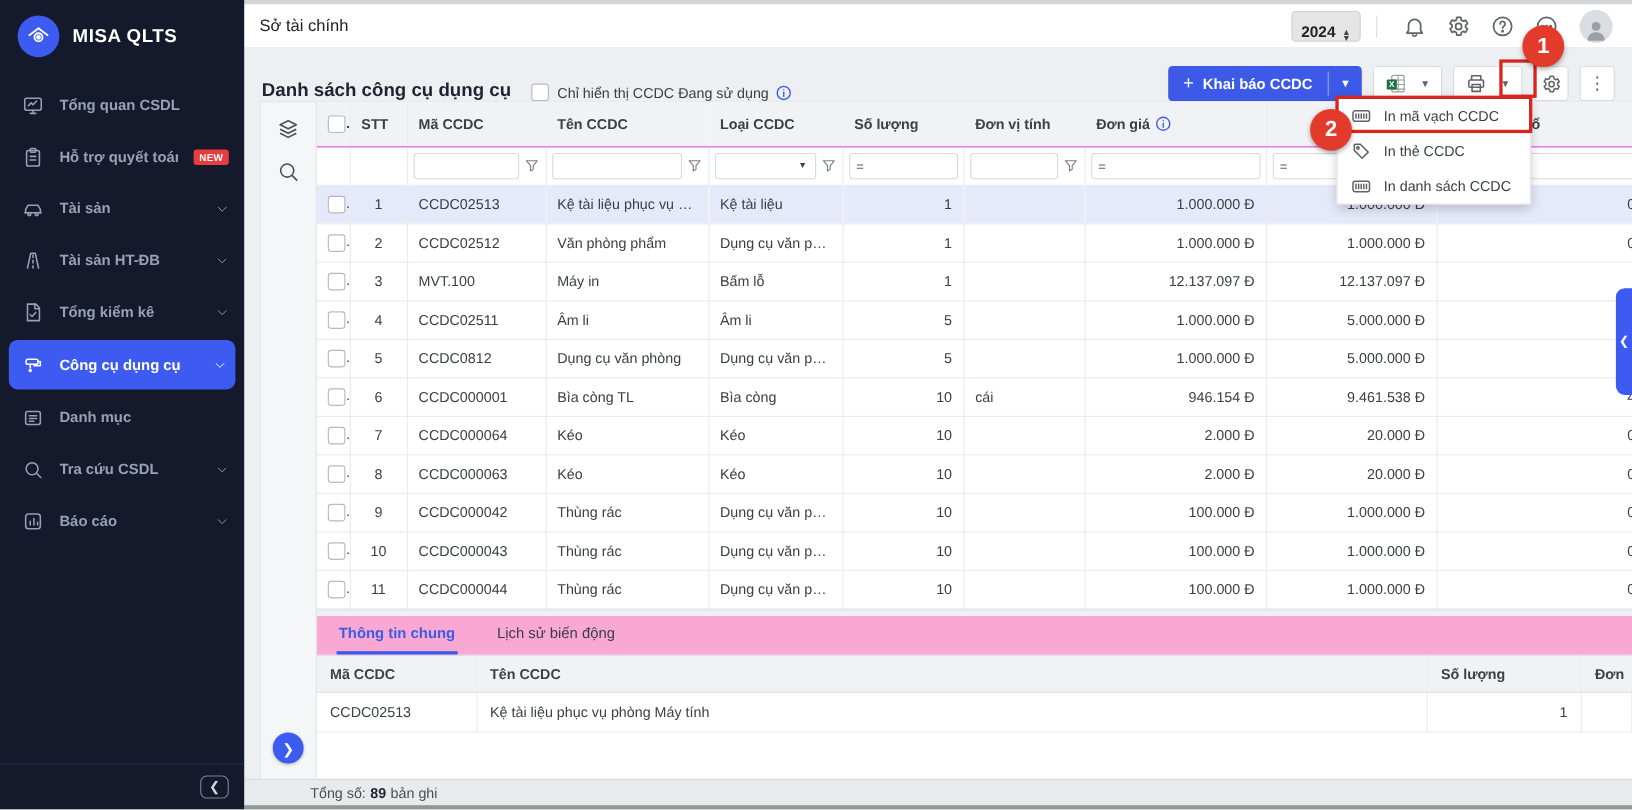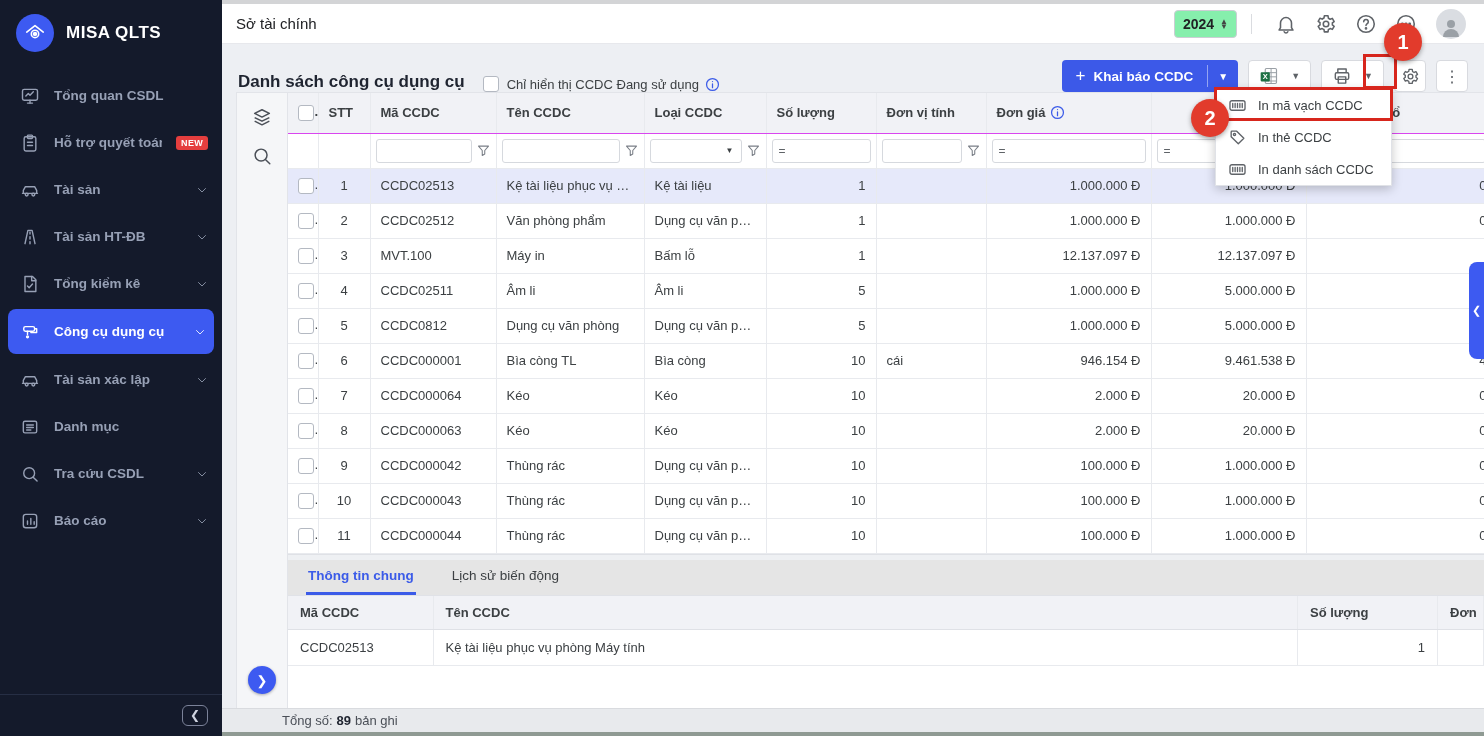--- a/index.html
+++ b/index.html
@@ -23,21 +23,21 @@
   .nav-item.active { background:#3d5af1; color:#fff; border-radius:8px; margin:2px 8px; padding:0 8px 0 12px; height:45px; }
   .badge-new { background:#e53e3e; color:#fff; font-size:9px; font-weight:bold; padding:2px 5px; border-radius:3px; letter-spacing:.3px; }
   .sidebar-foot { border-top:1px solid #262e44; padding:10px 14px; display:flex; justify-content:flex-end; }
   .collapse-btn { width:26px; height:21px; border:1.5px solid #7b8299; border-radius:6px; background:transparent; color:#cfd4e0; font-size:12px; line-height:17px; text-align:center; cursor:pointer; }
 
   
   .main { position:absolute; left:222px; right:0; top:0; bottom:0; display:flex; flex-direction:column; background:#edeff3; }
   .top-strip { height:4px; background:#d3d4d6; }
   .topbar { height:40px; background:#fff; border-bottom:1px solid #e7e8ec; display:flex; align-items:center; padding:0 18px 0 14px; }
   .org-title { font-size:15px; color:#202124; flex:1; }
-  .year-box { display:flex; align-items:center; gap:6px; border:1px solid #ccced4; border-radius:4px; height:28px; padding:0 8px; background:#86efac; cursor:pointer; }
+  .year-box { display:flex; align-items:flex-end; gap:6px; border:1px solid #ccced4; border-radius:4px; height:28px; padding:0 8px; background:#e5e5e5; cursor:pointer; }
   .year-val { font-size:14px; font-weight:bold; color:#202124; }
   .spinner { display:flex; flex-direction:column; line-height:5px; color:#444; font-size:8px; }
   .tb-divider { width:1px; height:20px; background:#dadce0; margin:0 14px; }
   .tb-icon { width:22px; height:22px; color:#5f6368; margin:0 9px; cursor:pointer; }
   .tb-icon svg { width:22px; height:22px; }
   .avatar { width:30px; height:30px; border-radius:50%; background:#dadde2; margin-left:10px; overflow:hidden; display:flex; align-items:flex-end; justify-content:center; cursor:pointer; }
   .avatar svg { width:24px; height:24px; }
 
   
   .titlebar { height:48px; display:flex; align-items:flex-end; padding:0 16px; background:#edeff3; }
@@ -82,21 +82,21 @@
   .fbox { display:flex; align-items:center; border:1px solid #d6d9de; border-radius:3px; background:#fff; height:24px; flex:1; padding:0 4px; }
   .fbox input { border:none; outline:none; width:100%; min-width:0; font-size:12px; font-family:inherit; }
   .fbox .eq { color:#5f6368; font-size:12px; padding:0 5px 0 2px; border-right:none; }
   .fbox .selcaret { font-size:8px; color:#3c4043; padding:0 3px; }
   .fcell { display:flex; align-items:center; gap:4px; }
   .funnel { width:15px; height:15px; color:#7a7f87; flex:0 0 15px; cursor:pointer; }
   .funnel svg { width:15px; height:15px; }
 
   
   .spacer { height:6px; background:#eef0f3; border-top:1px solid #dfe1e6; }
-  .detail-tabs { height:36px; display:flex; align-items:flex-end; gap:34px; padding:0 18px; background:#e5e5e5; border-bottom:1px solid #e0e2e7; }
+  .detail-tabs { height:36px; display:flex; align-items:flex-end; gap:34px; padding:0 18px; background:#f9a8d4; border-bottom:1px solid #e0e2e7; }
   .dtab { padding:8px 2px 9px 2px; font-size:13.5px; color:#3c4043; cursor:pointer; border-bottom:3px solid transparent; }
   .dtab.active { color:#3b5be8; font-weight:bold; border-bottom-color:#3b5be8; }
   table.dgrid { border-collapse:collapse; table-layout:fixed; width:100%; }
   table.dgrid th { background:#f1f2f6; height:34px; font-weight:bold; text-align:left; padding:0 12px; border-right:1px solid #e8eaee; border-bottom:1px solid #dfe1e6; color:#3c4043; white-space:nowrap; overflow:hidden; }
   table.dgrid td { height:36px; padding:0 12px; border-right:1px solid #e8eaee; border-bottom:1px solid #e8eaee; white-space:nowrap; overflow:hidden; }
   .detail-rest { flex:1; background:#fff; }
 
   
   .statusbar { height:24px; background:#e8eaed; display:flex; align-items:center; padding-left:60px; color:#4a4f57; font-size:13px; border-top:1px solid #d9dbdf; }
   .statusbar b { color:#1f2430; margin:0 4px; }
@@ -180,32 +180,20 @@
             </svg></span>
         </div>
         <div class="nav-item active">
           <span class="nicon"><svg fill="none" stroke="currentColor" stroke-width="1.7" stroke-linecap="round" stroke-linejoin="round" viewBox="0 0 24 24">
               <rect x="4.5" y="5.5" width="13" height="5.5" rx="2"></rect>
               <path d="M17.5 8h2.5v4.5h-7"></path>
               <path d="M9 11v4"></path>
               <circle cx="9" cy="17.8" r="1.1"></circle>
             </svg></span>
           <span class="nlabel">Công cụ dụng cụ</span>
-          <span class="nchev"><svg fill="none" stroke="currentColor" stroke-width="1.7" stroke-linecap="round" stroke-linejoin="round" viewBox="0 0 24 24">
-              <path d="M5 9l7 7 7-7"></path>
-            </svg></span>
-        </div>
-        <div class="nav-item">
-          <span class="nicon"><svg fill="none" stroke="currentColor" stroke-width="1.7" stroke-linecap="round" stroke-linejoin="round" viewBox="0 0 24 24">
-              <path d="M4 16v-3.5L6.5 8h11l2.5 4.5V16"></path>
-              <path d="M3 16h18"></path>
-              <circle cx="8" cy="17.5" r="1.7"></circle>
-              <circle cx="16" cy="17.5" r="1.7"></circle>
-            </svg></span>
-          <span class="nlabel">Tài sản xác lập</span>
           <span class="nchev"><svg fill="none" stroke="currentColor" stroke-width="1.7" stroke-linecap="round" stroke-linejoin="round" viewBox="0 0 24 24">
               <path d="M5 9l7 7 7-7"></path>
             </svg></span>
         </div>
         <div class="nav-item">
           <span class="nicon"><svg fill="none" stroke="currentColor" stroke-width="1.7" stroke-linecap="round" stroke-linejoin="round" viewBox="0 0 24 24">
               <rect x="4" y="5" width="16" height="14" rx="2"></rect>
               <path d="M8 9.5h8M8 12.5h8M8 15.5h5"></path>
             </svg></span>
           <span class="nlabel">Danh mục</span>

